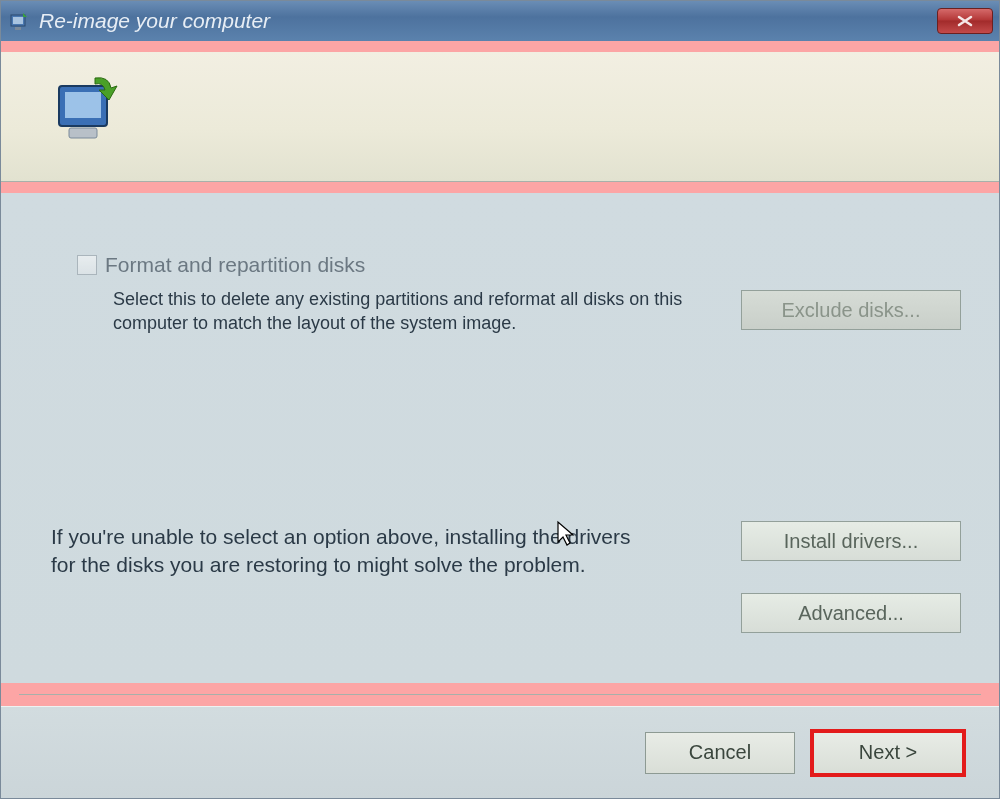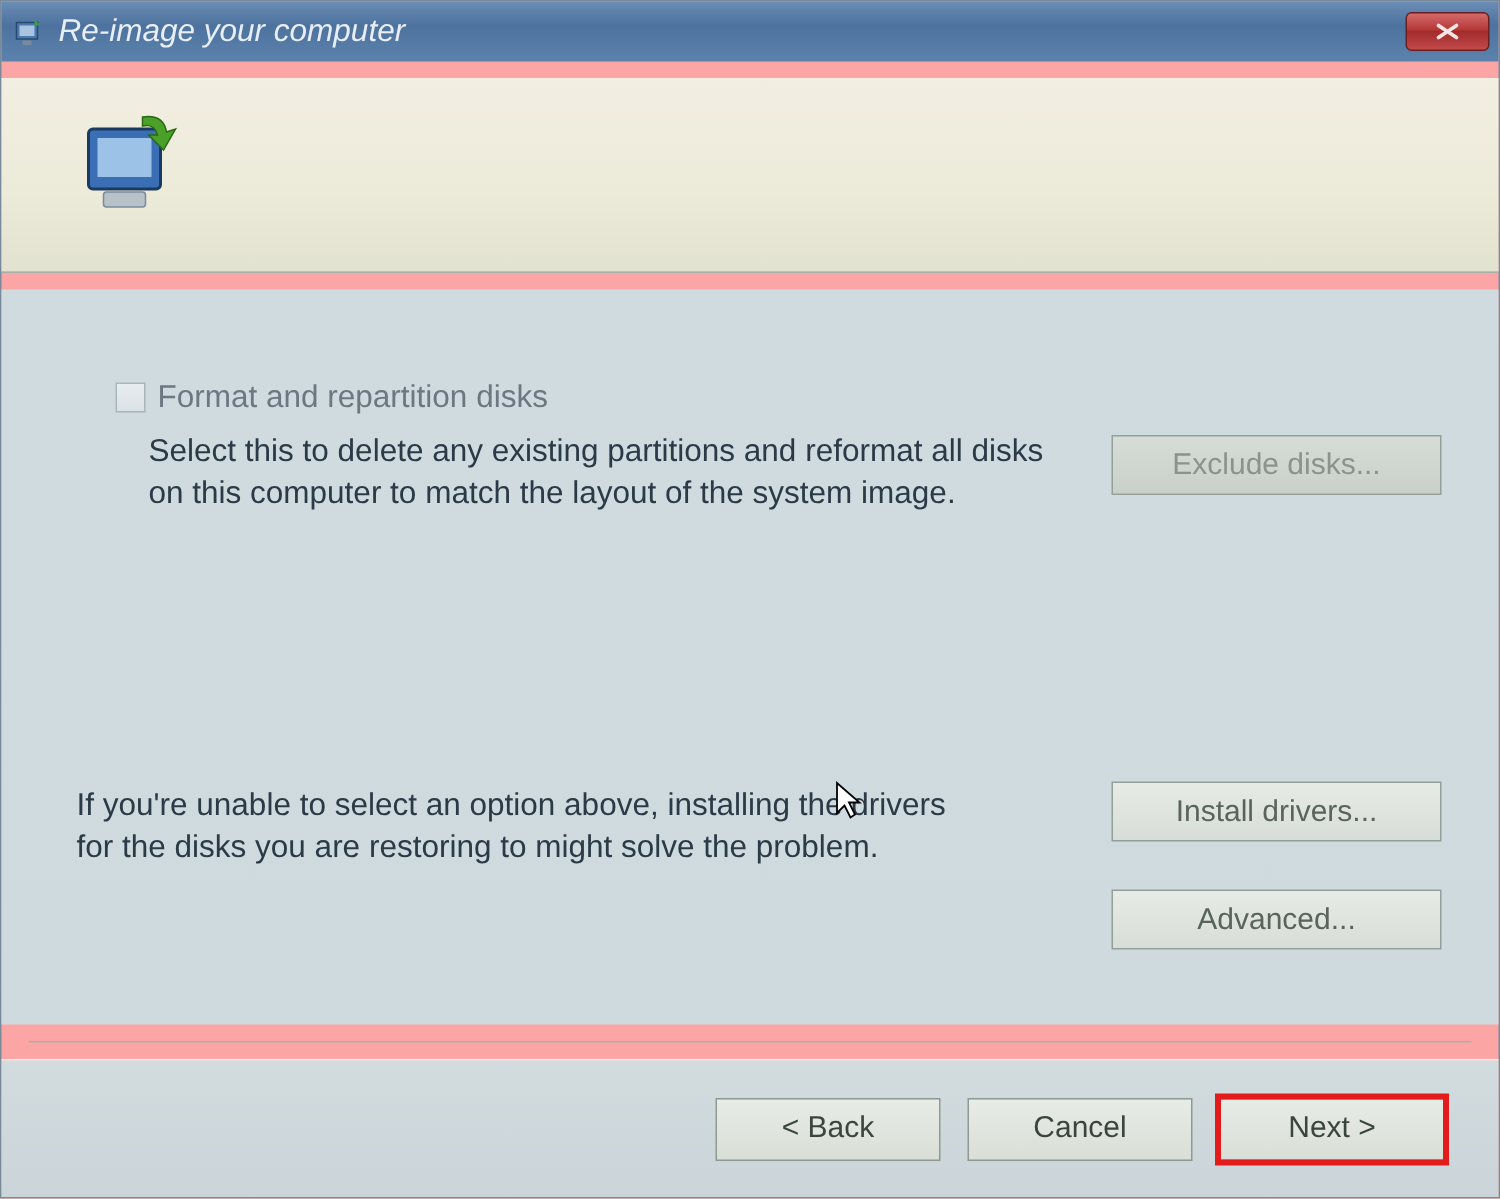--- a/index.html
+++ b/index.html
@@ -87,24 +87,24 @@
       height: 20px;
       border: 1px solid #9aa5ad;
       background: linear-gradient(to bottom, #f2f5f6, #e0e6e9);
       opacity: 0.7;
     }
     .checkbox-label {
       font-size: 21px;
       color: #6b7882;
     }
     .option-desc {
-      font-size: 21px;
+      font-size: 18px;
       color: #2b3a47;
       line-height: 1.35;
-      margin-left: 22px;
+      margin-left: 36px;
       max-width: 620px;
     }
     .side-btn {
       position: absolute;
       right: 38px;
       width: 220px;
       height: 40px;
       background: linear-gradient(to bottom, #e6ece5 0%, #d7ddd7 100%);
       border: 1px solid #93a09a;
       color: #59655c;
@@ -224,23 +224,20 @@
 
     <svg class="cursor" width="22" height="28" viewBox="0 0 22 28">
       <path d="M2 2 L2 22 L7 17 L11 25 L14 23 L10 15 L17 15 Z" fill="#ffffff" stroke="#000000" stroke-width="1.2"></path>
     </svg>
   </div>
 
   <div class="footer-sep"></div>
 
   <div class="footer">
     <div class="wiz-btn">
-      <span>&lt; Back</span>
-    </div>
-    <div class="wiz-btn">
       <span>Cancel</span>
     </div>
     <div class="wiz-btn highlight">
       <span>Next &gt;</span>
     </div>
   </div>
 
 </div>
 
 </body></html>

